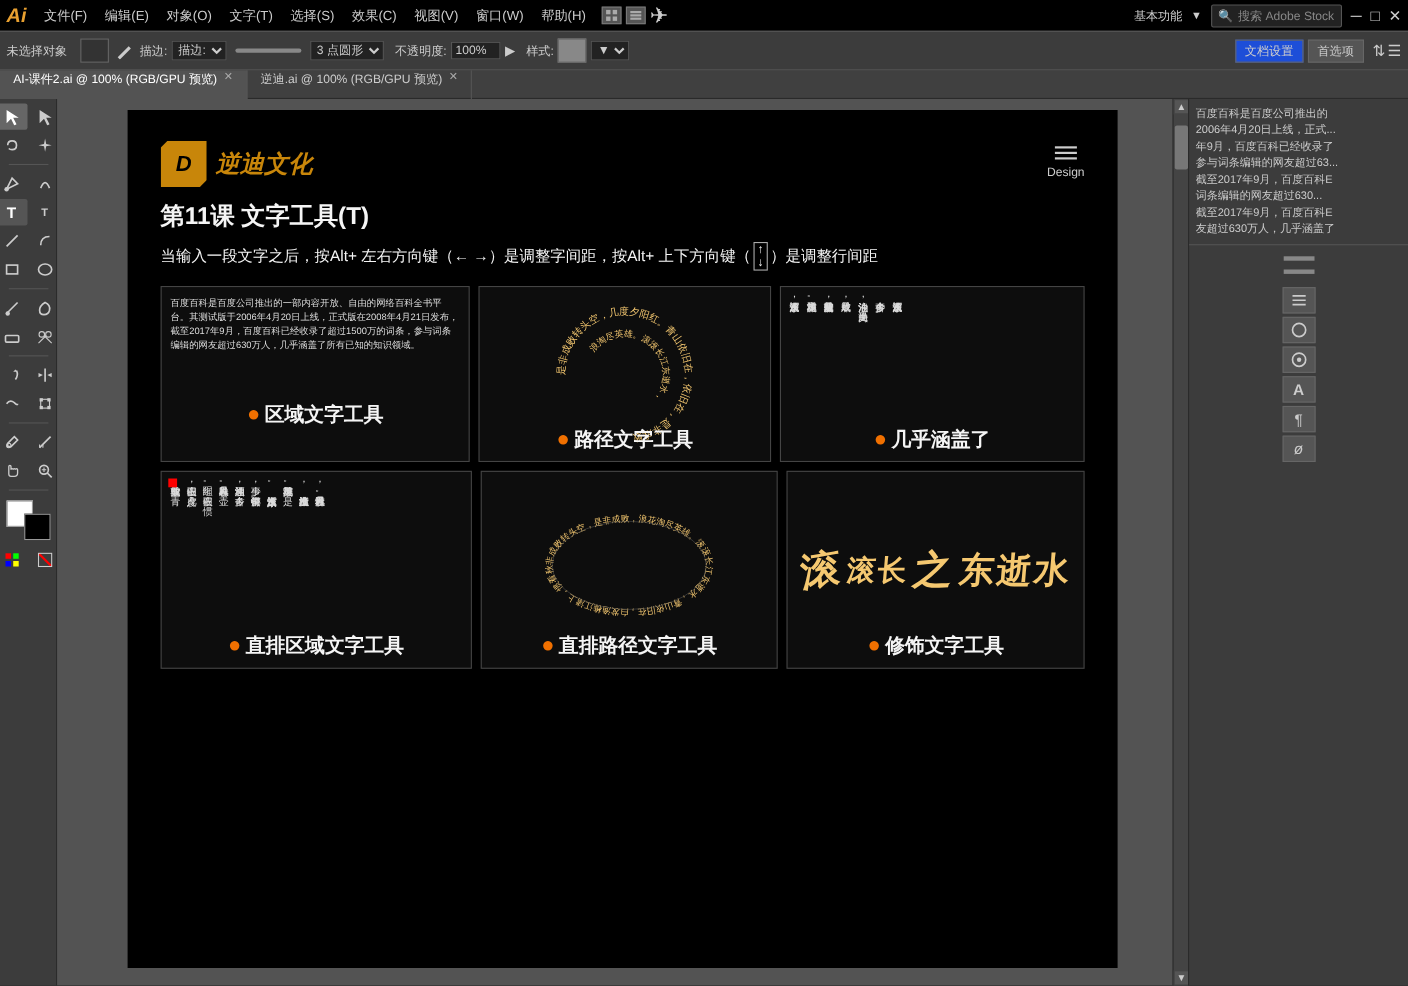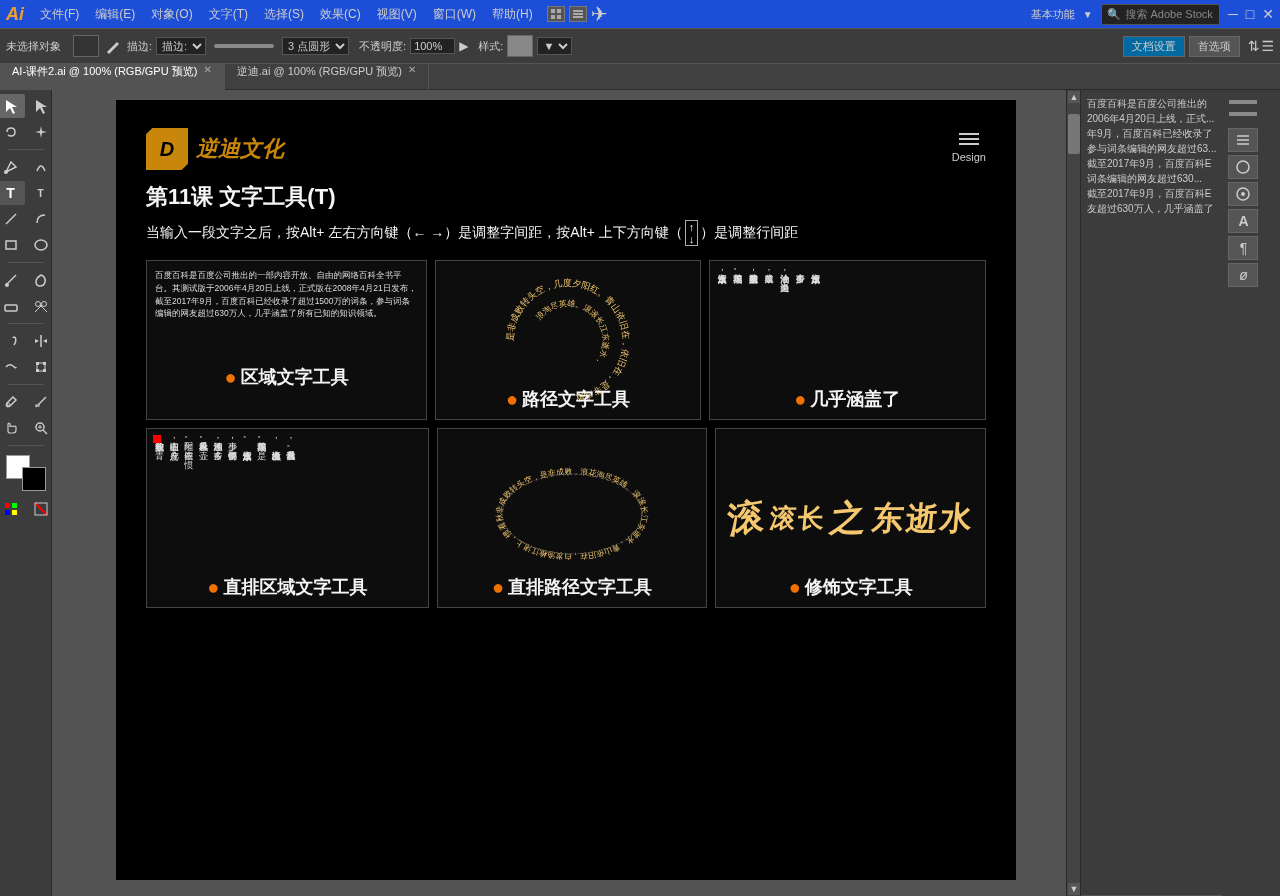--- a/index.html
+++ b/index.html
@@ -1,20 +1,20 @@
 <!DOCTYPE html>
 <html><head>
   <meta charset="utf-8">
   <style>
     * { margin: 0; padding: 0; box-sizing: border-box; }
     body { width: 1280px; height: 896px; overflow: hidden; background: #535353; font-family: 'Arial', sans-serif; position: relative; }
 
     
     #menu-bar {
-      width: 1280px; height: 28px; background: #1d4ed8; display: flex; align-items: center;
+      width: 1280px; height: 28px; background: #000000; display: flex; align-items: center;
       font-size: 12px; color: #ccc; padding: 0 6px; gap: 0;
     }
     #menu-bar .menu-item { padding: 2px 8px; cursor: pointer; font-size: 12px; color: #ccc; }
     #menu-bar .spacer { flex: 1; }
 
     
     #toolbar {
       width: 1280px; height: 36px; background: #3c3c3c; display: flex; align-items: center;
       padding: 0 6px; gap: 4px; border-top: 1px solid #555; border-bottom: 1px solid #555;
     }
@@ -51,21 +51,21 @@
       position: relative; padding: 20px 30px;
     }
 
     
     #logo-area { display: flex; align-items: center; justify-content: space-between; padding: 8px 0 12px; }
 
     
     #right-scrollbar { width: 14px; background: #3c3c3c; display: flex; flex-direction: column; border-left: 1px solid #2a2a2a; }
 
     
-    #right-panel { width: 200px; background: #3c3c3c; border-left: 1px solid #2a2a2a; display: flex; flex-direction: row; }
+    #right-panel { width: 200px; background: #3c3c3c; border-left: 1px solid #2a2a2a; display: flex; flex-direction: column; }
 
     
     .red-dot { width: 8px; height: 8px; background: red; position: absolute; top: 4px; right: 4px; }
 
     
     .orange-bullet { color: #f07000; font-size: 20px; }
   </style>
 </head>
 <body>
 
@@ -130,21 +130,21 @@
   </select>
   <span style="font-size:11px;color:#ccc;margin-left:6px;">不透明度:</span>
   <input type="text" style="width: 45px; background: rgb(34, 34, 34); border: 1px solid rgb(85, 85, 85); color: rgb(204, 204, 204); font-size: 11px; padding: 1px 3px;" value="100%">
   <span style="color:#ccc;font-size:12px;cursor:pointer;">▶</span>
   <span style="font-size:11px;color:#ccc;margin-left:6px;">样式:</span>
   <div style="width:26px;height:22px;background:#888;border:1px solid #666;cursor:pointer;"></div>
   <select style="background:#222;border:1px solid #555;color:#ccc;font-size:11px;padding:1px;">
     <option>▼</option>
   </select>
   <div class="spacer" style="flex:1;"></div>
-  <button style="background:#0369a1;border:1px solid #666;color:#ccc;font-size:11px;padding:2px 8px;cursor:pointer;">文档设置</button>
+  <button style="background:#1d4ed8;border:1px solid #666;color:#ccc;font-size:11px;padding:2px 8px;cursor:pointer;">文档设置</button>
   <button style="background:#555;border:1px solid #666;color:#ccc;font-size:11px;padding:2px 8px;cursor:pointer;">首选项</button>
   <div style="display:flex;align-items:center;gap:2px;margin-left:4px;">
     <span style="color:#ccc;font-size:14px;cursor:pointer;">⇅</span>
     <span style="color:#ccc;font-size:14px;cursor:pointer;">☰</span>
   </div>
 </div>
 
 <div id="tab-bar">
   <div class="tab active">
     <span>AI-课件2.ai @ 100% (RGB/GPU 预览)</span>

